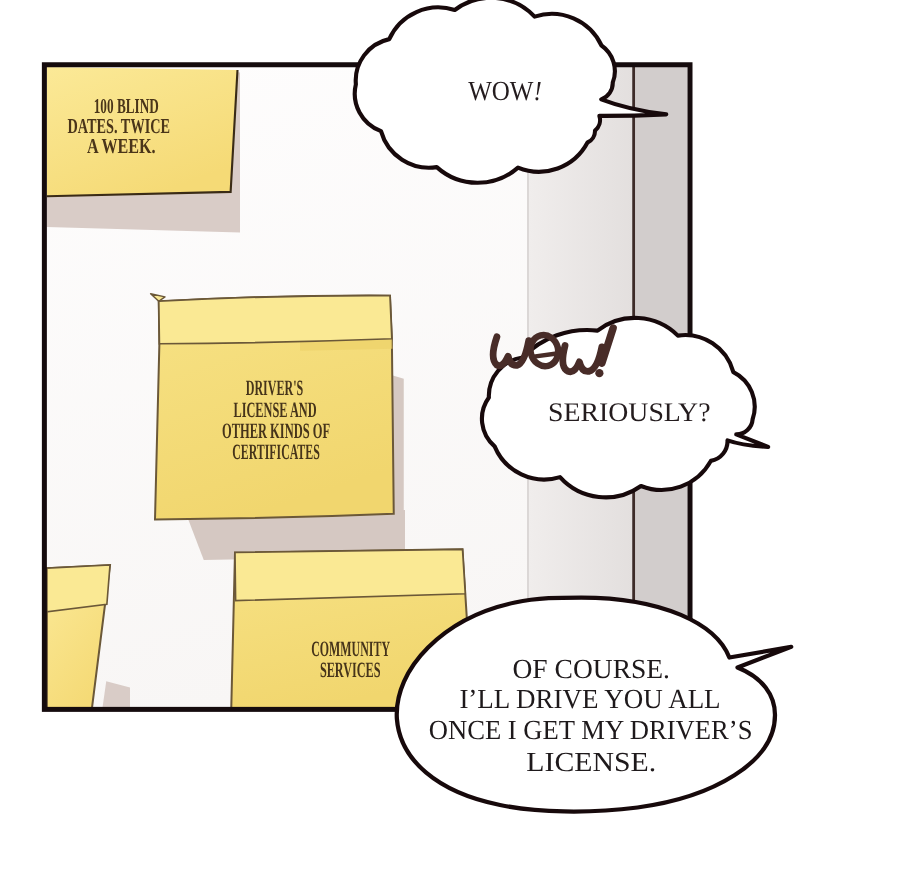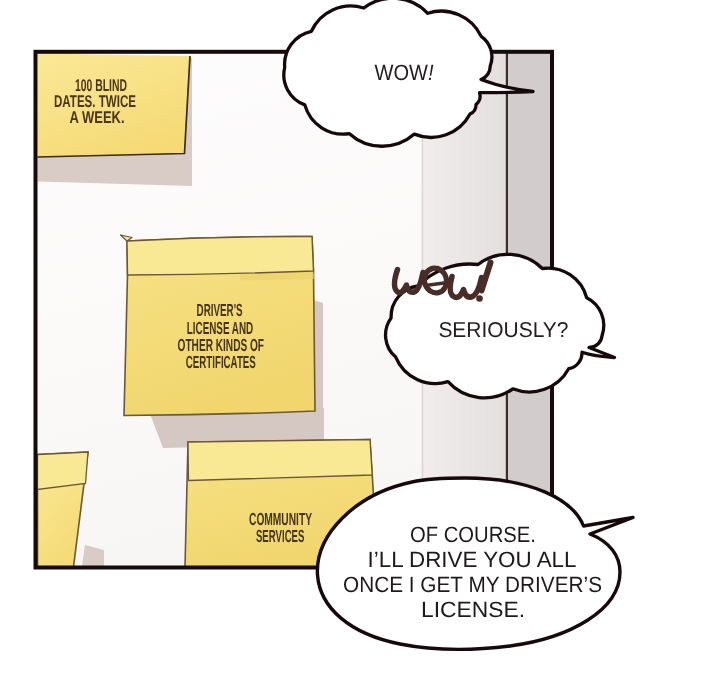--- a/index.html
+++ b/index.html
@@ -1,17 +1,17 @@
 <!DOCTYPE html>
 <html><head>
 <meta charset="utf-8">
 <style>
   html,body{margin:0;padding:0;background:#ffffff;}
   #page{position:relative;width:720px;height:700px;overflow:hidden;background:#ffffff;opacity:0.999;will-change:transform;
-        font-family:Liberation Sans, sans-serif;}
+        font-family:Liberation Serif, serif;}
   svg{display:block;}
   text{text-rendering:geometricPrecision;}
 </style>
 </head>
 <body>
 <div id="page">
 <svg width="720" height="700" viewBox="0 0 720 700" xmlns="http://www.w3.org/2000/svg" text-rendering="geometricPrecision">
 <defs>
   <linearGradient id="wallg" x1="0" y1="0" x2="0.25" y2="1">
     <stop offset="0" stop-color="#FEFDFD"></stop>

